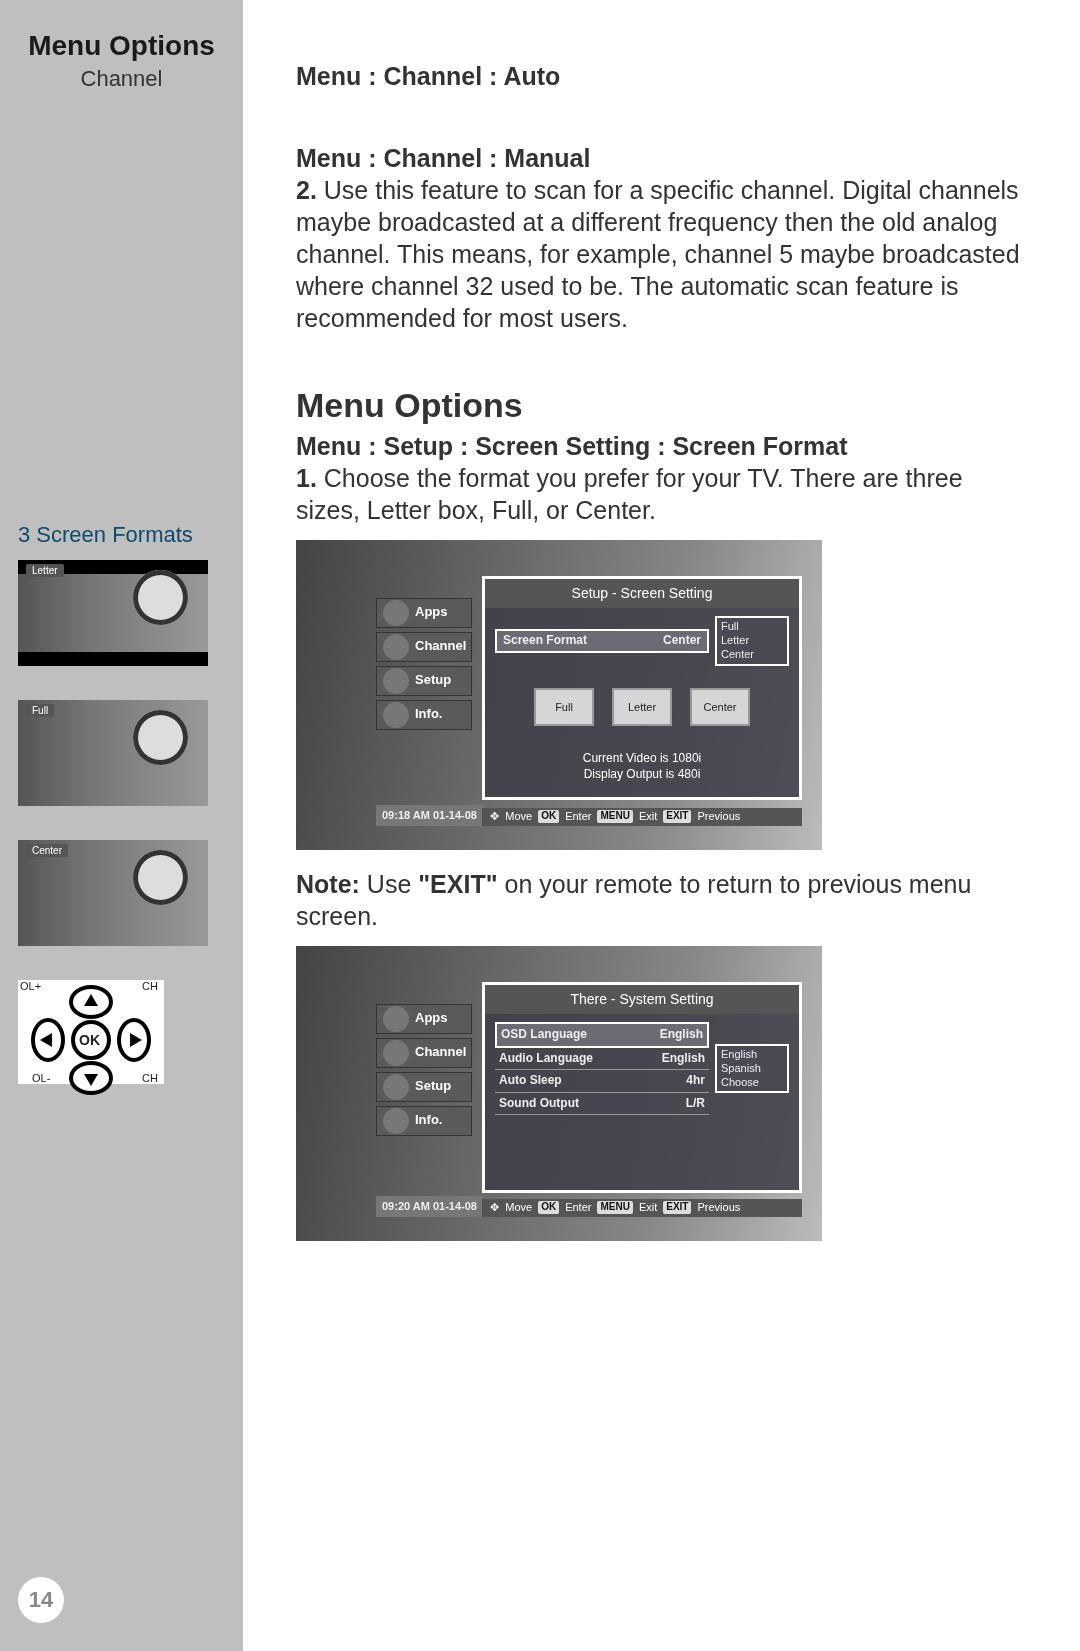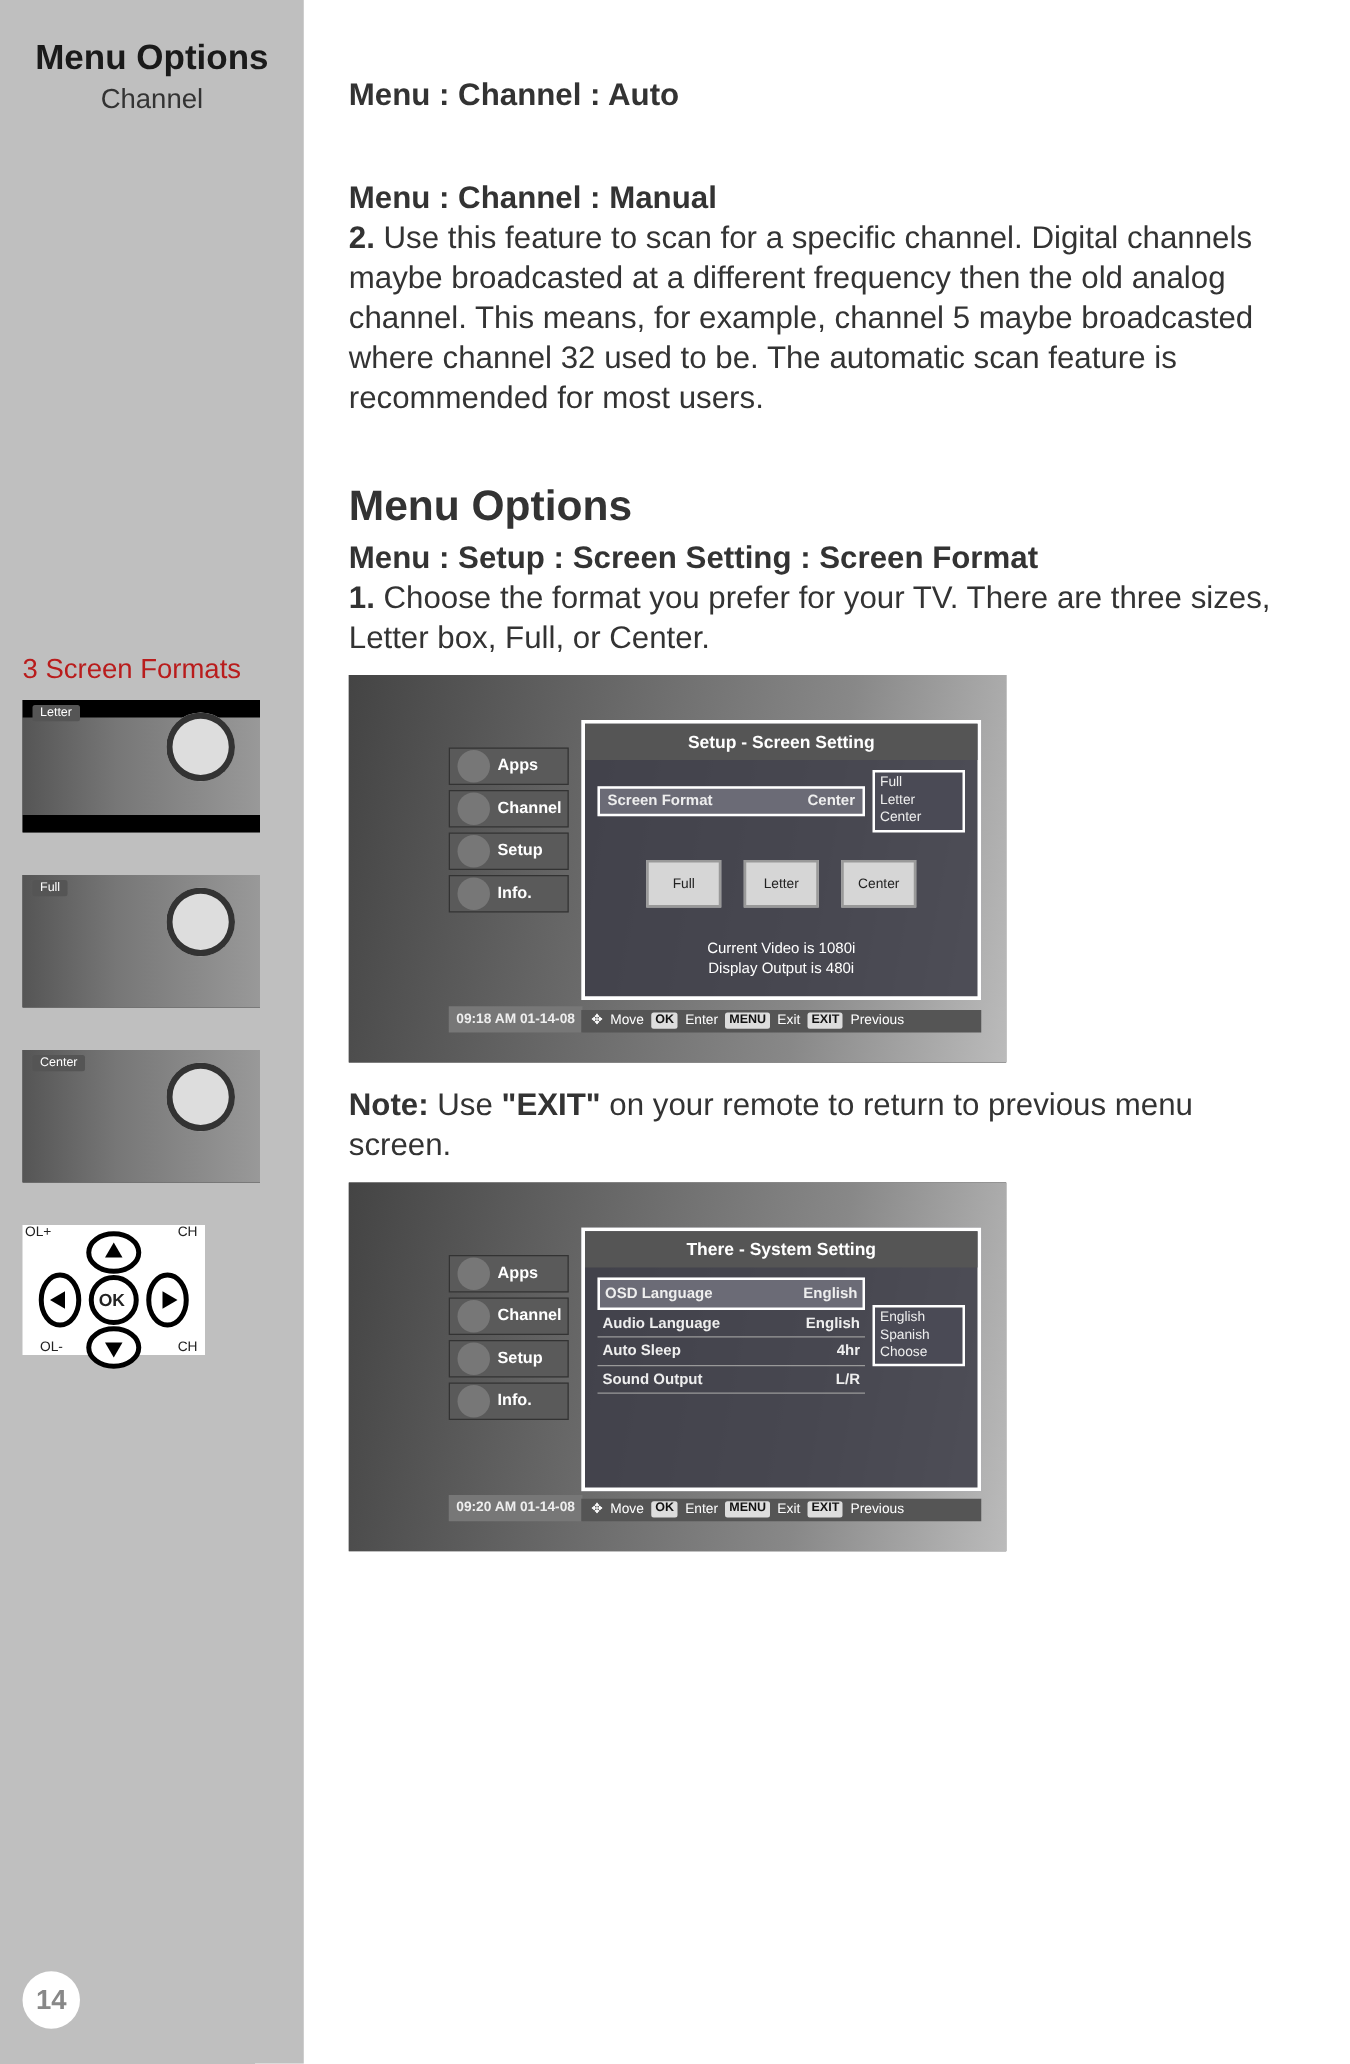--- a/index.html
+++ b/index.html
@@ -1,40 +1,40 @@
 <!DOCTYPE html>
 <html><head>
 <meta charset="utf-8">
 <style>
   html,body{margin:0;padding:0;font-family:Arial,Helvetica,sans-serif;background:#fff;color:#222;width:1080px;height:1651px;overflow:hidden}
   .page{display:flex;width:1080px;height:1651px}
   .sidebar{width:243px;flex:0 0 243px;background:#bfbfbf;padding:28px 18px 0 18px;box-sizing:border-box;position:relative}
   .sidebar h1{font-size:28px;font-weight:700;margin:2px 0 4px 0;text-align:center;color:#1a1a1a}
   .sidebar .subtitle{font-size:22px;text-align:center;margin-top:0;color:#333}
-  .sidebar .formats-label{font-size:22px;color:#b91c1c;margin-top:430px;margin-bottom:12px}
+  .sidebar .formats-label{font-size:22px;color:#0c4a6e;margin-top:430px;margin-bottom:12px}
   .thumb{width:190px;height:106px;background:#222;margin-bottom:34px;position:relative;overflow:hidden}
   .thumb .tvpic{position:absolute;inset:0;background:linear-gradient(90deg,#555 0%,#777 40%,#999 100%)}
   .thumb .bars{position:absolute;left:0;right:0;height:14px;background:#000}
   .thumb .bars.top{top:0}.thumb .bars.bot{bottom:0}
   .thumb .person{position:absolute;right:20px;top:10px;width:55px;height:55px;border-radius:50%;background:#ddd;box-shadow:0 0 0 5px #333 inset}
   .thumb .tag{position:absolute;top:4px;left:8px;font-size:10px;color:#fff;background:#555;padding:1px 6px;border-radius:2px}
   .remote{width:146px;height:104px;background:#fff;margin-top:30px;position:relative}
   .remote svg{position:absolute;inset:0}
   .pg{position:absolute;left:18px;bottom:28px;width:46px;height:46px;border-radius:50%;background:#fff;color:#888;font-weight:700;font-size:22px;display:flex;align-items:center;justify-content:center}
-  .main{flex:1;padding:60px 50px 30px 36px;box-sizing:border-box;font-size:25px;line-height:1.28;color:#333}
+  .main{flex:1;padding:60px 50px 30px 53px;box-sizing:border-box;font-size:25px;line-height:1.28;color:#333}
   .main .hdr{font-weight:700}
   .main .block{margin-bottom:50px}
   .main h2{font-size:34px;font-weight:700;margin:10px 0 2px 0}
   .shot{width:526px;height:310px;background:#1a1a1a;position:relative;margin-top:14px;overflow:hidden}
   .shot .bg{position:absolute;inset:0;background:linear-gradient(100deg,#444 0%,#666 35%,#888 70%,#bbb 100%)}
   .shot .sidebar-menu{position:absolute;left:80px;top:58px;width:96px}
   .shot .sm-item{height:28px;background:#5a5a5a;color:#fff;font-size:13px;font-weight:700;display:flex;align-items:center;border:1px solid #333;margin-bottom:4px}
   .shot .sm-item .ico{width:26px;height:26px;background:#777;border-radius:50%;margin:0 6px;flex:0 0 26px}
   .shot .panel{position:absolute;left:186px;top:36px;right:20px;bottom:50px;border:3px solid #fff;background:rgba(60,60,70,.85)}
-  .shot .panel-title{color:#fff;font-size:14px;font-weight:700;text-align:center;padding:6px 0;background:#555}
+  .shot .panel-title{color:#fff;font-size:14px;font-weight:400;text-align:center;padding:6px 0;background:#555}
   .shot .panel-body{padding:8px 10px;color:#eee;font-size:12px}
   .shot .sel-row{display:flex;gap:6px;align-items:center}
   .shot .sel-row .field{flex:1;background:#6b6b76;border:2px solid #fff;padding:2px 6px;font-weight:700;display:flex;justify-content:space-between}
   .shot .opt-list{width:62px;background:#4a4a55;border:2px solid #fff;font-size:11px;padding:2px 4px;line-height:1.25}
   .shot .fmt-btns{display:flex;gap:18px;justify-content:center;margin-top:22px}
   .shot .fmt-btn{width:56px;height:34px;background:#d6d6d6;color:#222;font-size:11px;display:flex;align-items:center;justify-content:center;border:2px solid #999}
   .shot .status{color:#fff;font-size:12px;text-align:center;margin-top:24px;line-height:1.35}
   .shot .ts{position:absolute;left:80px;bottom:24px;background:#777;color:#eee;font-size:11px;padding:3px 6px;font-weight:700}
   .shot .helpbar{position:absolute;left:186px;bottom:24px;right:20px;height:18px;background:#555;color:#fff;font-size:11px;display:flex;align-items:center;padding:0 8px;gap:6px}
   .shot .helpbar .key{background:#ddd;color:#111;border-radius:2px;padding:0 3px;font-weight:700;font-size:10px}

